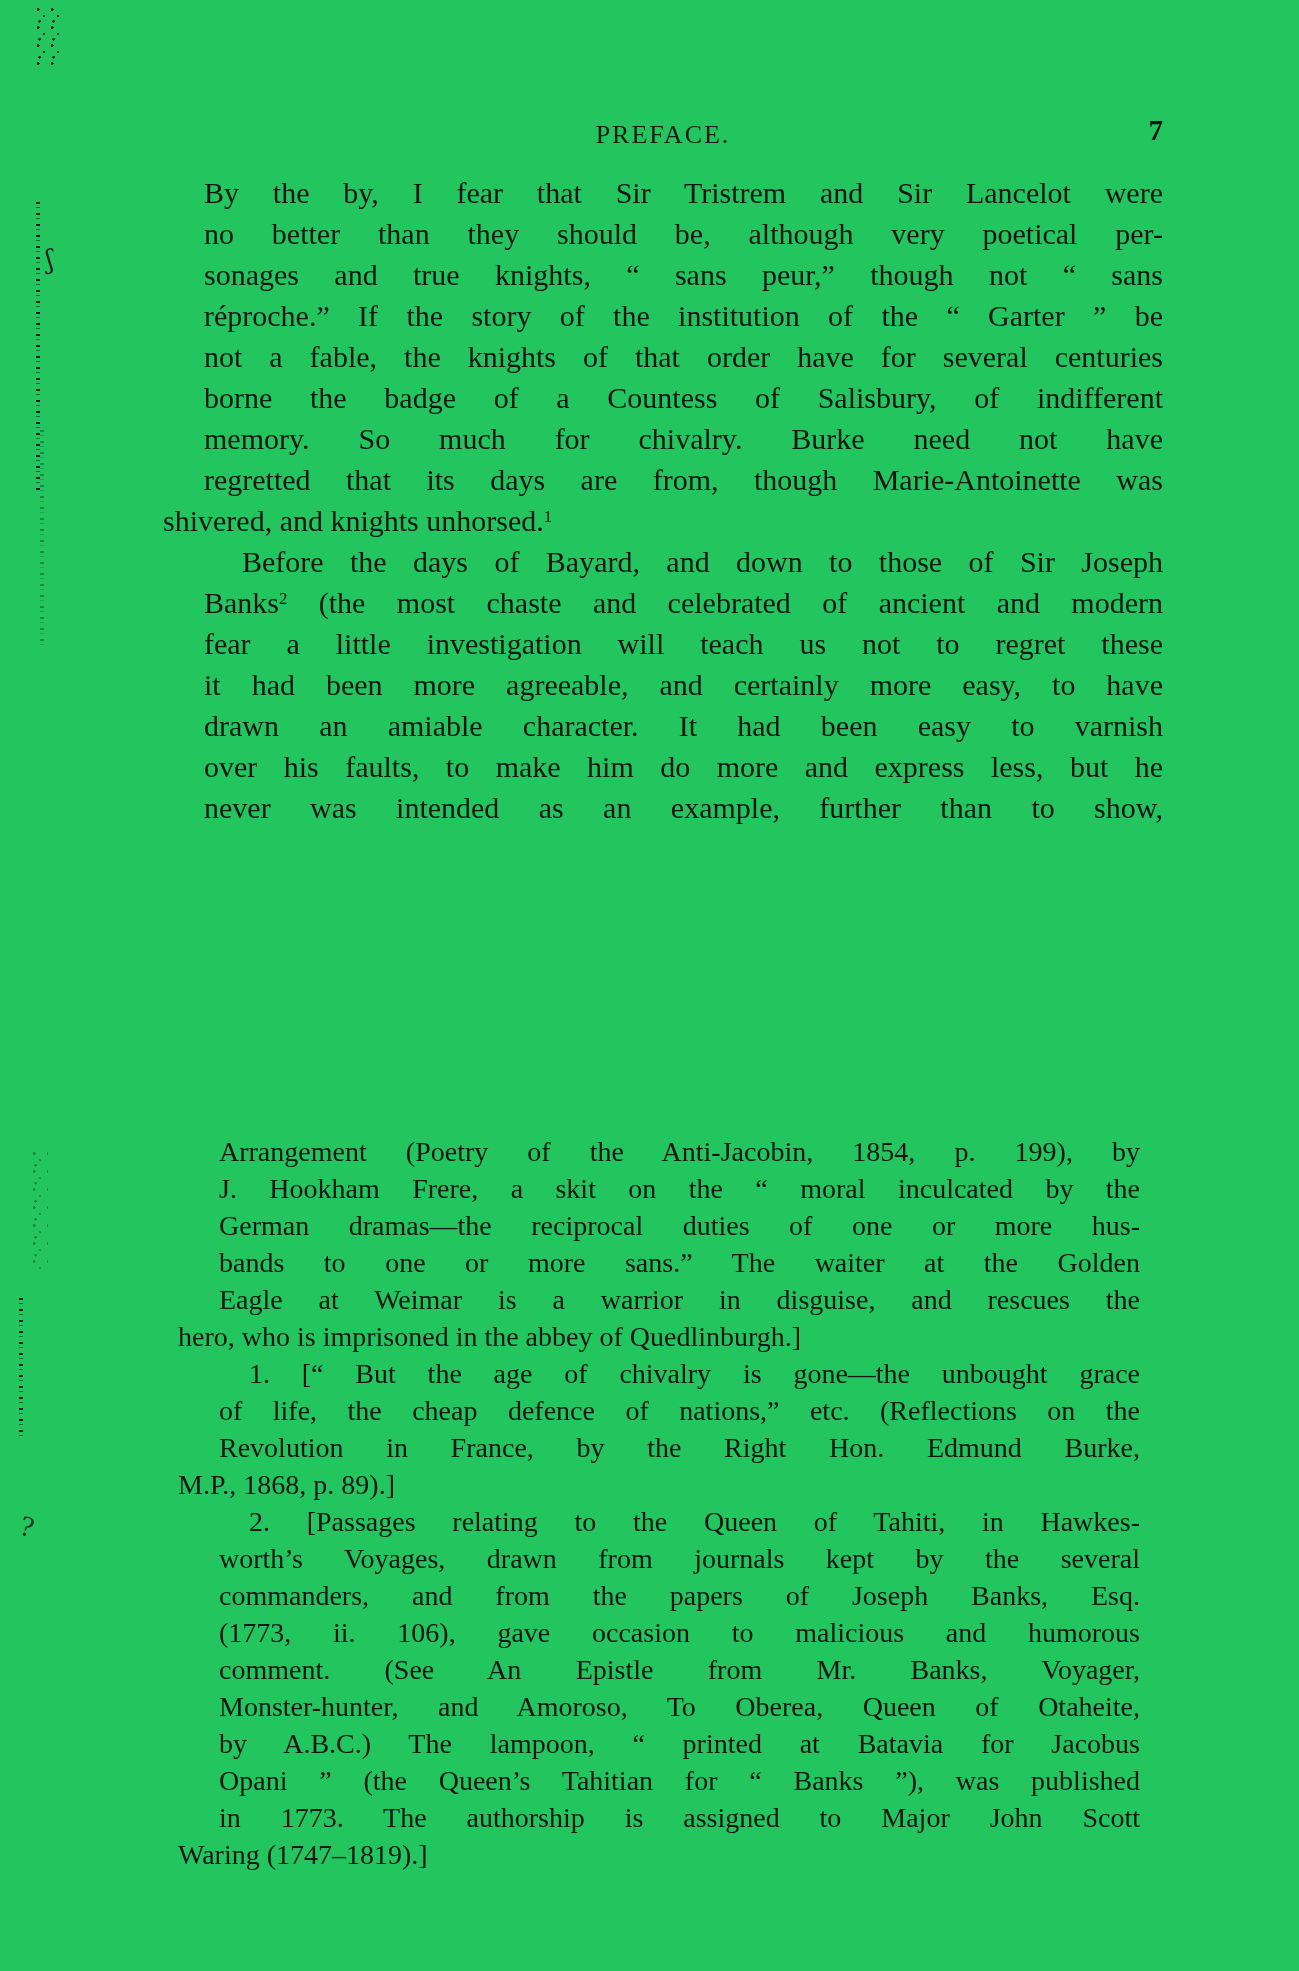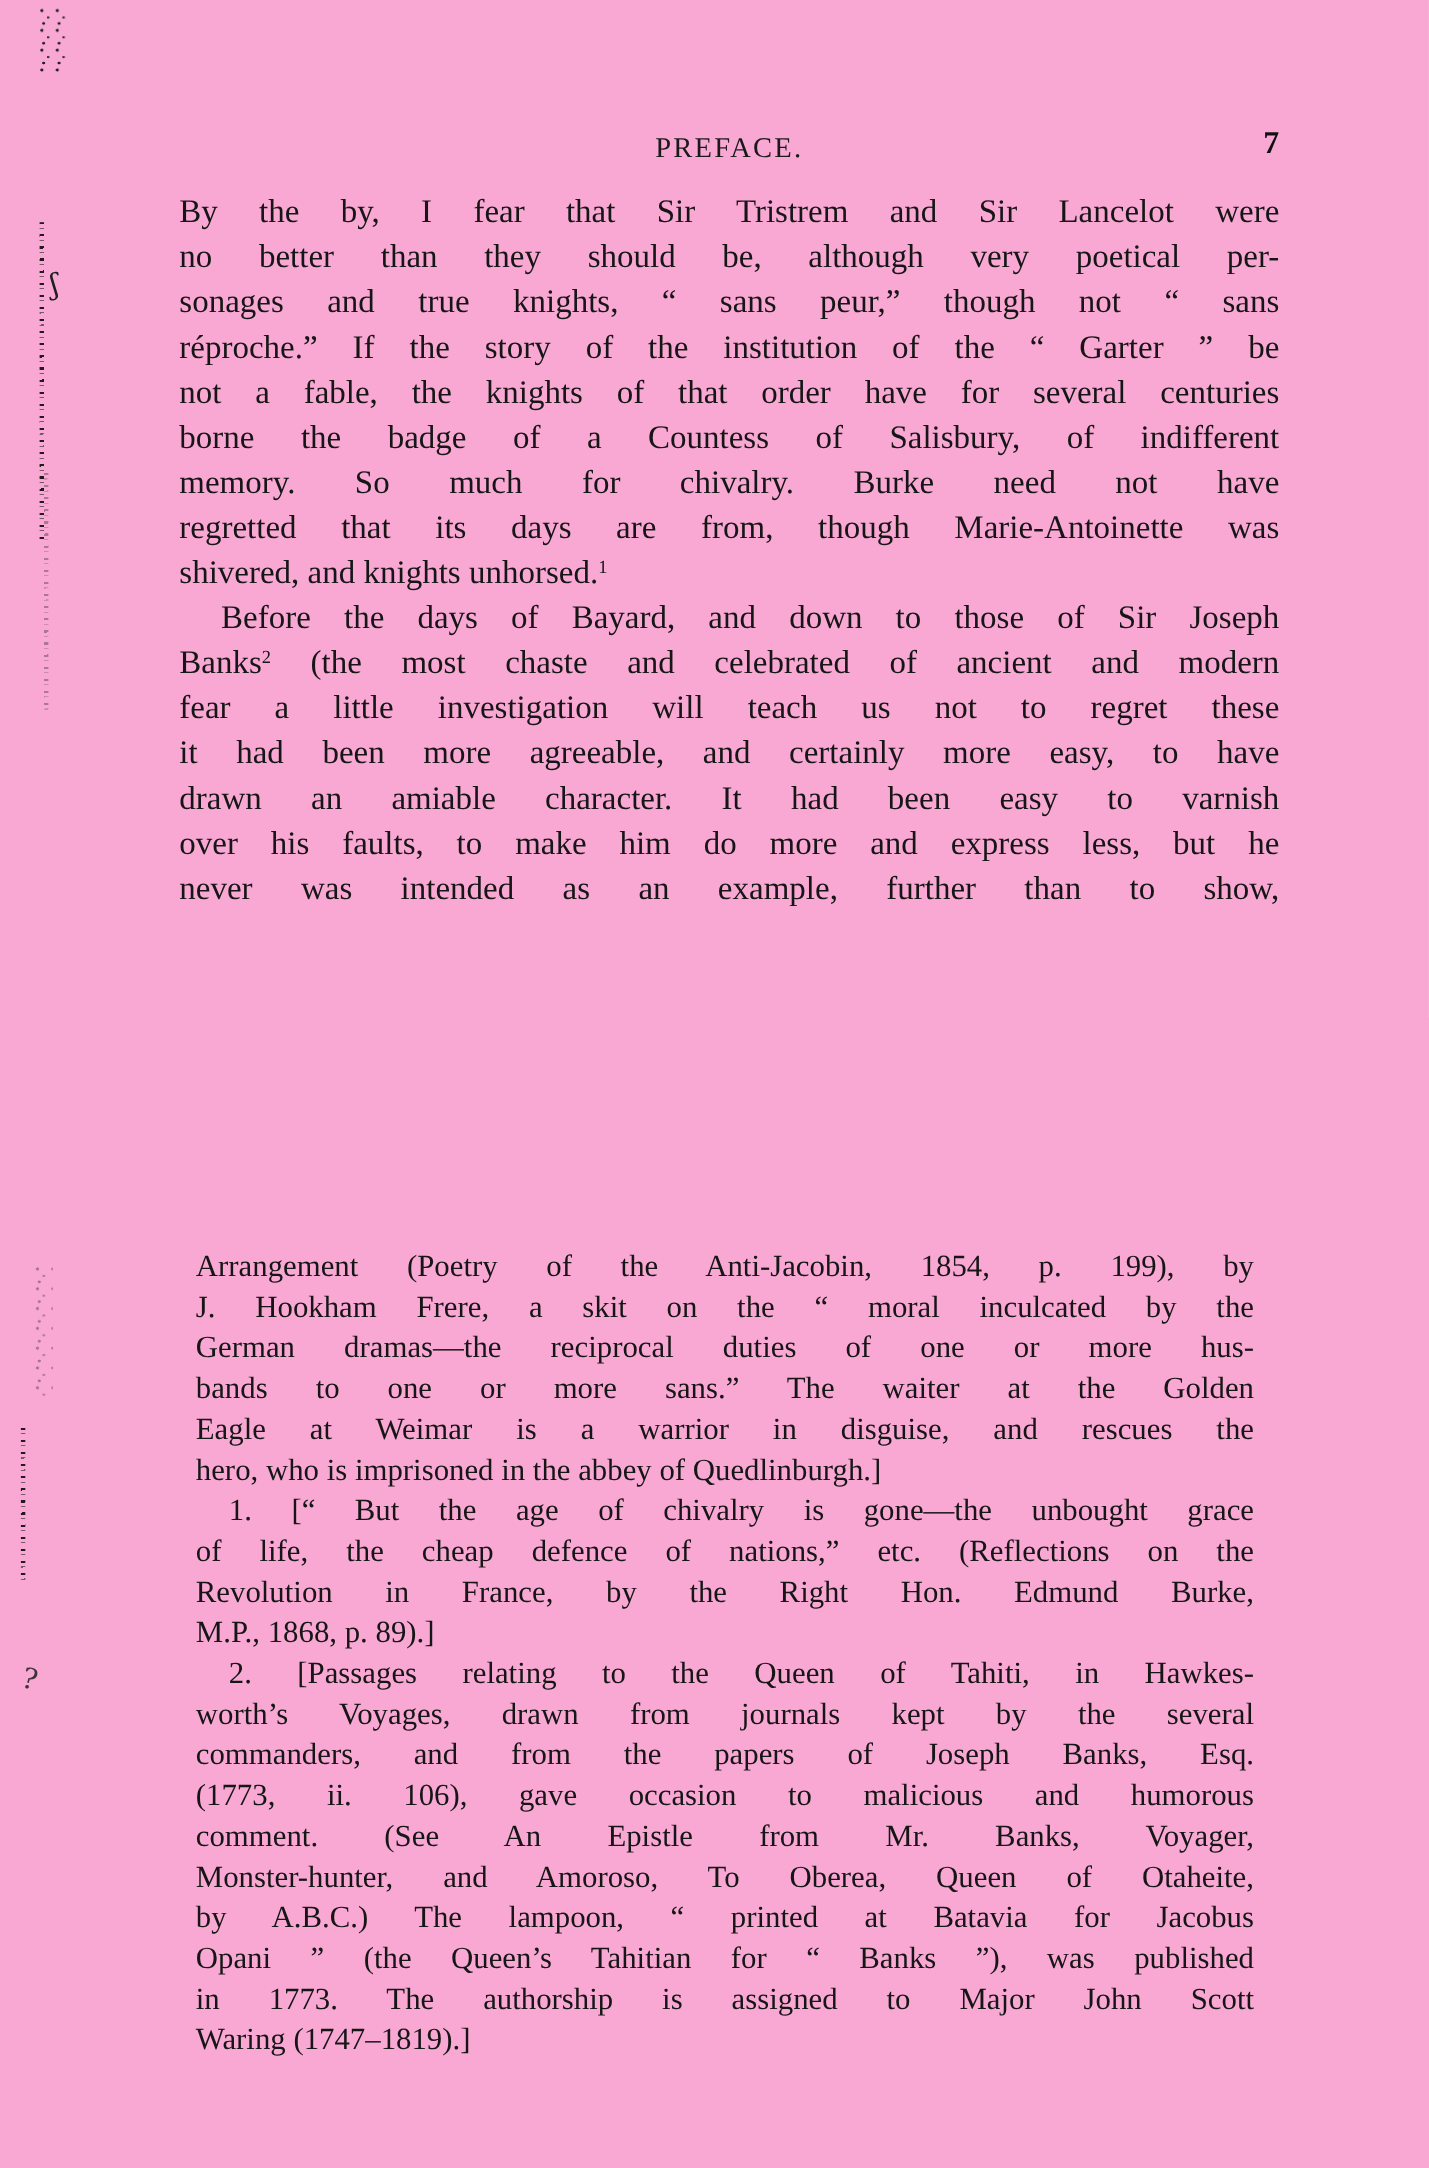--- a/index.html
+++ b/index.html
@@ -4,21 +4,21 @@
 <style>
   html, body {
     margin: 0;
     padding: 0;
     background: #ffffff;
   }
   .page {
     position: relative;
     width: 1299px;
     height: 1971px;
-    background: #f9a8d4;
+    background: #22c55e;
     color: #151515;
     font-family: "Liberation Serif", "DejaVu Serif", serif;
     overflow: hidden;
   }
   
   .running-head {
     position: absolute;
     top: 120px;
     left: 163px;
     width: 1000px;
@@ -52,21 +52,21 @@
     position: absolute;
     top: 1133px;
     left: 178px;
     width: 962px;
     font-size: 28px;
   }
   .footnotes .tl { height: 37px; line-height: 37px; }
   .footnotes .tl.ind { padding-left: 30px; }
   
   .tl { text-align: justify; white-space: nowrap; color: #161616; }
-  .tl.j { text-align-last: justify; }
+  .tl.j { text-align-last: justify; margin-left: 41px; }
   .tl .it { }
   .tl sup {
     font-size: 0.56em;
     line-height: 0;
     vertical-align: 9px;
   }
   
   .artifact { position: absolute; pointer-events: none; }
   .speck-streak {
     width: 4px;

